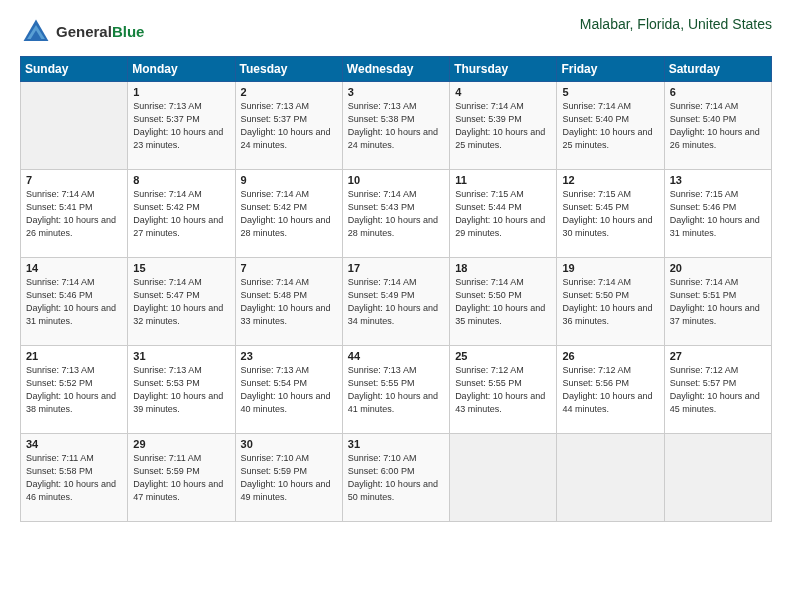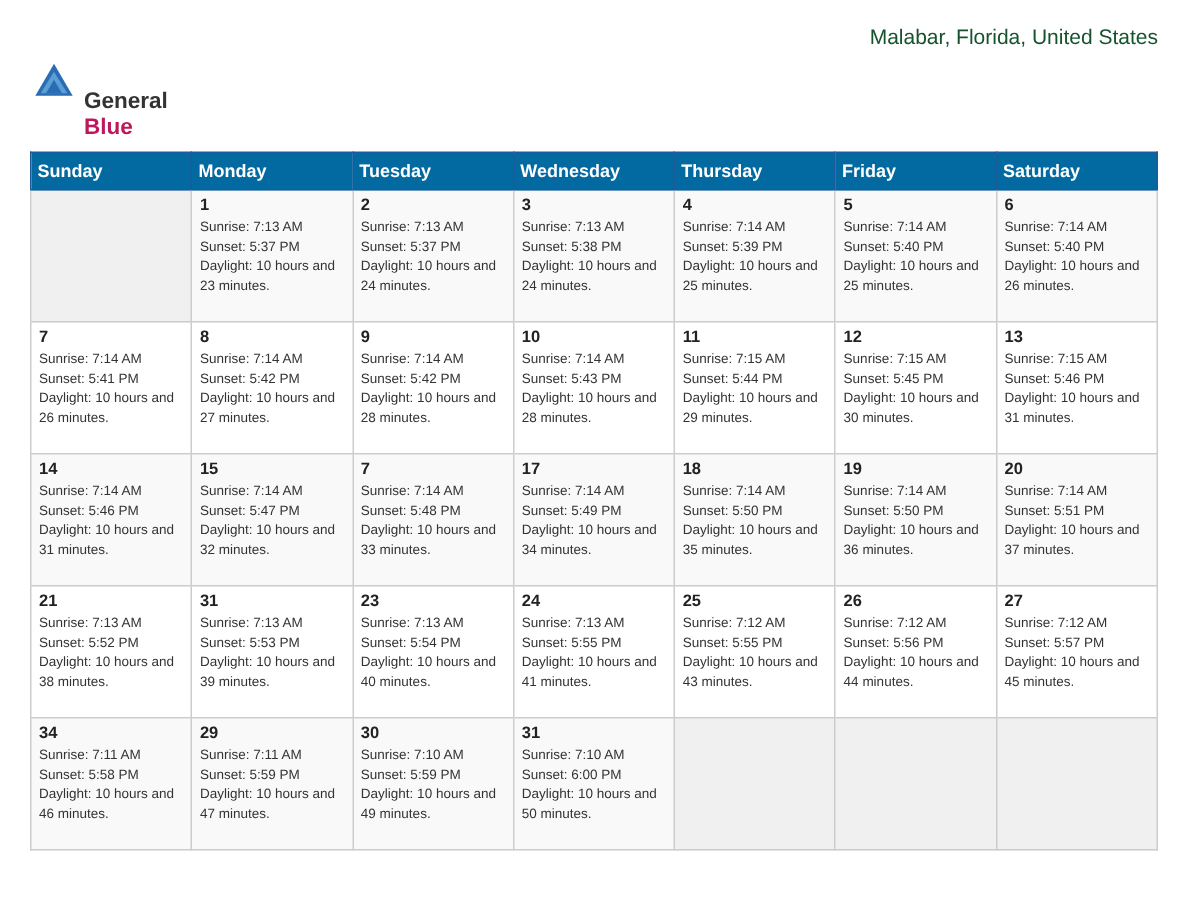--- a/index.html
+++ b/index.html
@@ -23,33 +23,32 @@
       align-items: flex-start;
       margin-bottom: 8px;
     }
     .logo {
       display: flex;
       align-items: center;
       gap: 4px;
     }
     .logo-text {
       display: flex;
-      flex-direction: column;
+      flex-direction: row;
       line-height: 1.1;
-      margin-top: 44px;
     }
     .logo-general {
       font-size: 15px;
       font-weight: bold;
       color: #333;
     }
     .logo-blue {
       font-size: 15px;
       font-weight: bold;
-      color: #be185d;
+      color: #15803d;
     }
     .logo-icon {
       width: 32px;
       height: 32px;
     }
     .title-block {
       text-align: right;
     }
     .month-title {
       font-size: 32px;
@@ -233,21 +232,21 @@
           </td>
           <td>
             <span class="day-num">31</span>
             <div class="cell-content">Sunrise: 7:13 AM<br>Sunset: 5:53 PM<br>Daylight: 10 hours and 39 minutes.</div>
           </td>
           <td>
             <span class="day-num">23</span>
             <div class="cell-content">Sunrise: 7:13 AM<br>Sunset: 5:54 PM<br>Daylight: 10 hours and 40 minutes.</div>
           </td>
           <td>
-            <span class="day-num">24</span>
+            <span class="day-num">44</span>
             <div class="cell-content">Sunrise: 7:13 AM<br>Sunset: 5:55 PM<br>Daylight: 10 hours and 41 minutes.</div>
           </td>
           <td>
             <span class="day-num">25</span>
             <div class="cell-content">Sunrise: 7:12 AM<br>Sunset: 5:55 PM<br>Daylight: 10 hours and 43 minutes.</div>
           </td>
           <td>
             <span class="day-num">26</span>
             <div class="cell-content">Sunrise: 7:12 AM<br>Sunset: 5:56 PM<br>Daylight: 10 hours and 44 minutes.</div>
           </td>

